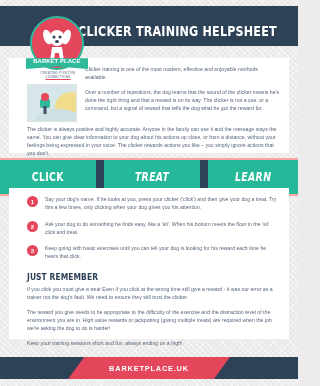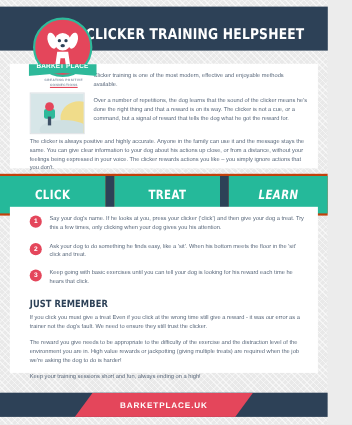--- a/index.html
+++ b/index.html
@@ -77,33 +77,33 @@
     position:absolute;left:18px;top:26px;width:50px;height:38px;
     background:linear-gradient(160deg,#cfe3e6 0%,#e8eef0 45%,#f2e9c9 100%);
     border:1px solid #dfe3e6;box-sizing:border-box;overflow:hidden;
   }
   .para-wide{
     position:absolute;left:18px;top:67px;width:250px;
     color:#58677a;font-size:5.2px;line-height:8px;
   }
 
   
-  .band{position:absolute;left:0;top:158px;width:298px;height:38px;background:#c2410c;}
+  .band{position:absolute;left:0;top:158px;width:298px;height:38px;background:#fca5a5;}
   .band-inner{position:absolute;left:0;top:0;width:298px;height:38px;}
   .band-block{
     position:absolute;top:2px;height:34px;background:#25b99a;
     display:flex;align-items:center;justify-content:center;
   }
   .band-block span{
     color:#ffffff;font-size:11.5px;font-weight:bold;letter-spacing:.4px;
     font-family:"DejaVu Sans Condensed","Liberation Sans",sans-serif;
     transform:scaleX(.9);
   }
   .b1{left:0;width:96px;}
-  .b2{left:104px;width:96px;}
+  .b2{left:104px;width:96px;font-style:italic;}
   .b3{left:208px;width:90px;font-style:italic;}
   .band-arrow{
     position:absolute;top:2px;width:8px;height:34px;background:#2d4157;
   }
   .a1{left:96px;}
   .a2{left:200px;}
 
   
   .card2{
     position:absolute;left:9px;top:188px;width:280px;height:151px;

